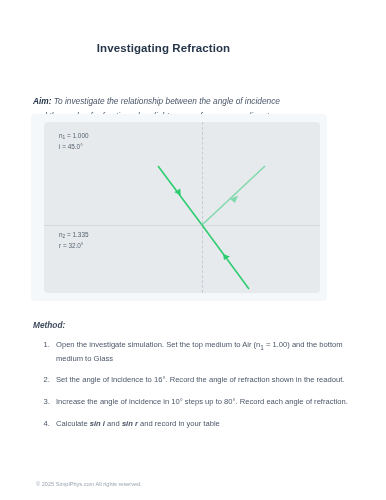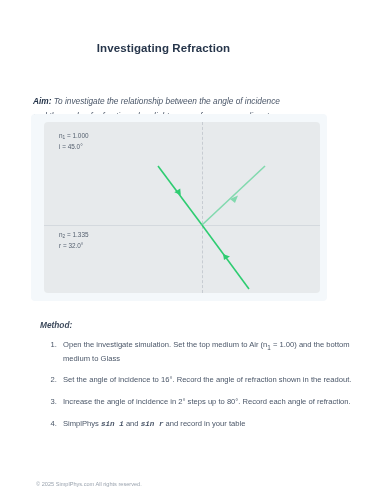--- a/index.html
+++ b/index.html
@@ -110,21 +110,21 @@
   .medium-label sub {
     font-size: 4.8px;
     vertical-align: baseline;
     position: relative;
     top: 1px;
   }
 
   
   .method-block {
     position: absolute;
-    left: 40px;
+    left: 33px;
     top: 320px;
     width: 322px;
   }
   .method-label {
     font-size: 8.3px;
     font-style: italic;
     font-weight: bold;
     color: #3d4a5c;
     margin: 0 0 9px 0;
   }
@@ -133,21 +133,21 @@
     padding: 0 0 0 19px;
     font-size: 7.6px;
     line-height: 1.65;
     color: #4a5668;
   }
   ol.steps > li {
     margin-bottom: 9px;
     padding-left: 4px;
   }
   ol.steps > li:last-child { margin-bottom: 0; }
-  .bi { font-weight: bold; font-style: italic; font-family: Liberation Mono, monospace; }
+  .bi { font-weight: bold; font-style: italic; }
 
   
   .footer {
     position: absolute;
     left: 36px;
     bottom: 13px;
     font-size: 5.6px;
     color: #9aa3ae;
   }
 </style>
@@ -202,20 +202,20 @@
       </div>
 
     </div>
   </div>
 
   <div class="method-block">
     <div class="method-label">Method:</div>
     <ol class="steps">
         <li><span>Open the investigate simulation. Set the top medium to Air (n</span><sub>1</sub><span> = 1.00) and the bottom medium to Glass</span></li>
         <li><span>Set the angle of incidence to 16°. Record the angle of refraction shown in the readout.</span></li>
-        <li><span>Increase the angle of incidence in 2° steps up to 80°. Record each angle of refraction.</span></li>
-        <li><span>SimplPhys </span><span class="bi">sin i</span><span> and </span><span class="bi">sin r</span><span> and record in your table</span></li>
+        <li><span>Increase the angle of incidence in 10° steps up to 80°. Record each angle of refraction.</span></li>
+        <li><span>Calculate </span><span class="bi">sin i</span><span> and </span><span class="bi">sin r</span><span> and record in your table</span></li>
       </ol>
   </div>
 
   <div class="footer">© 2025 SimplPhys.com All rights reserved.</div>
 
 </div>
 
 </body></html>

